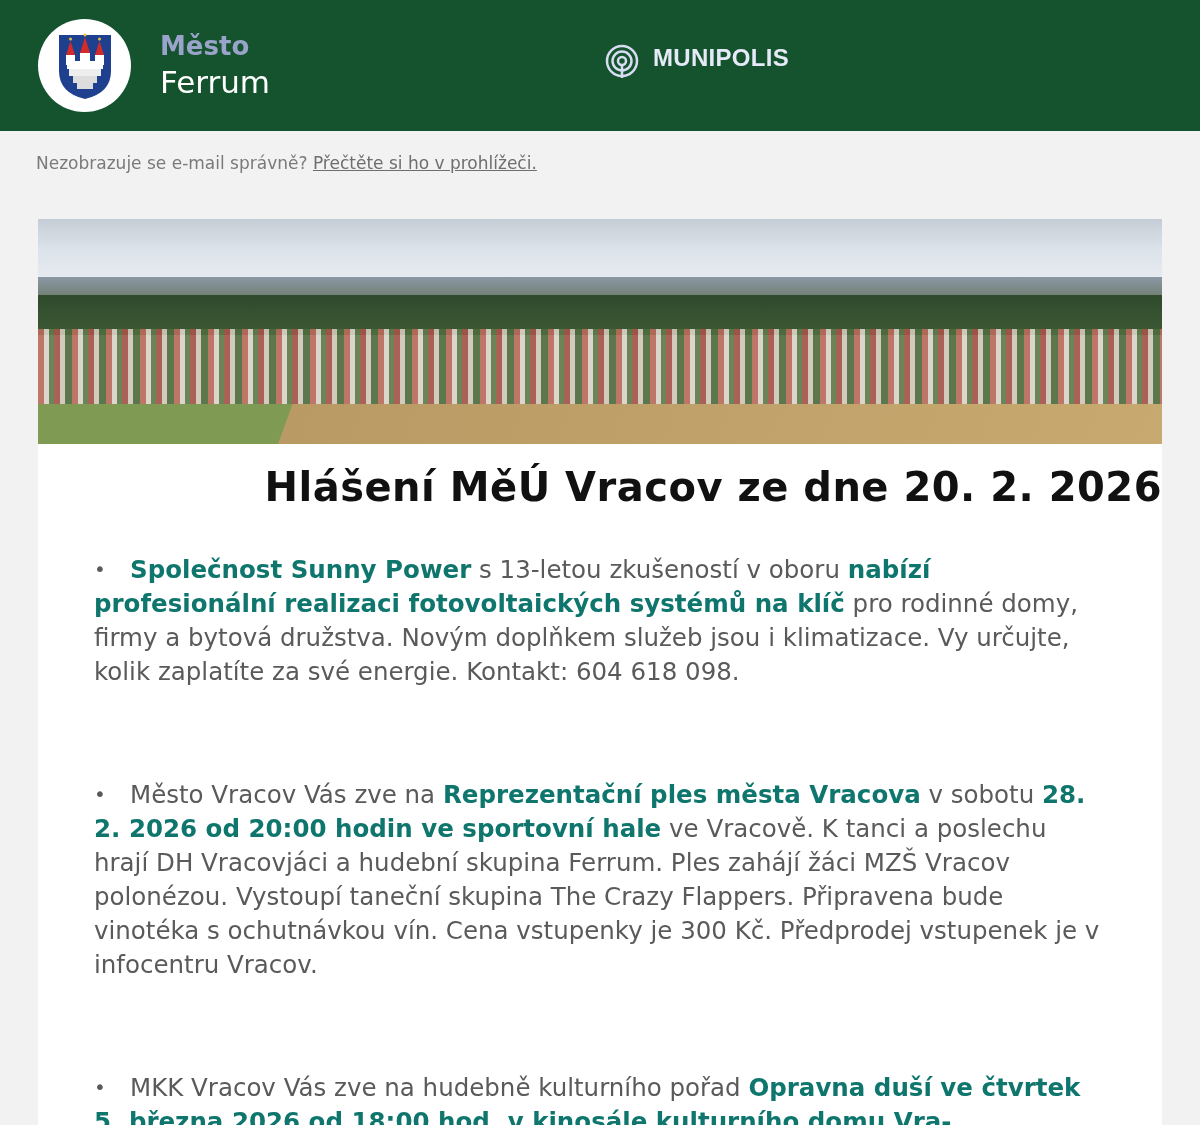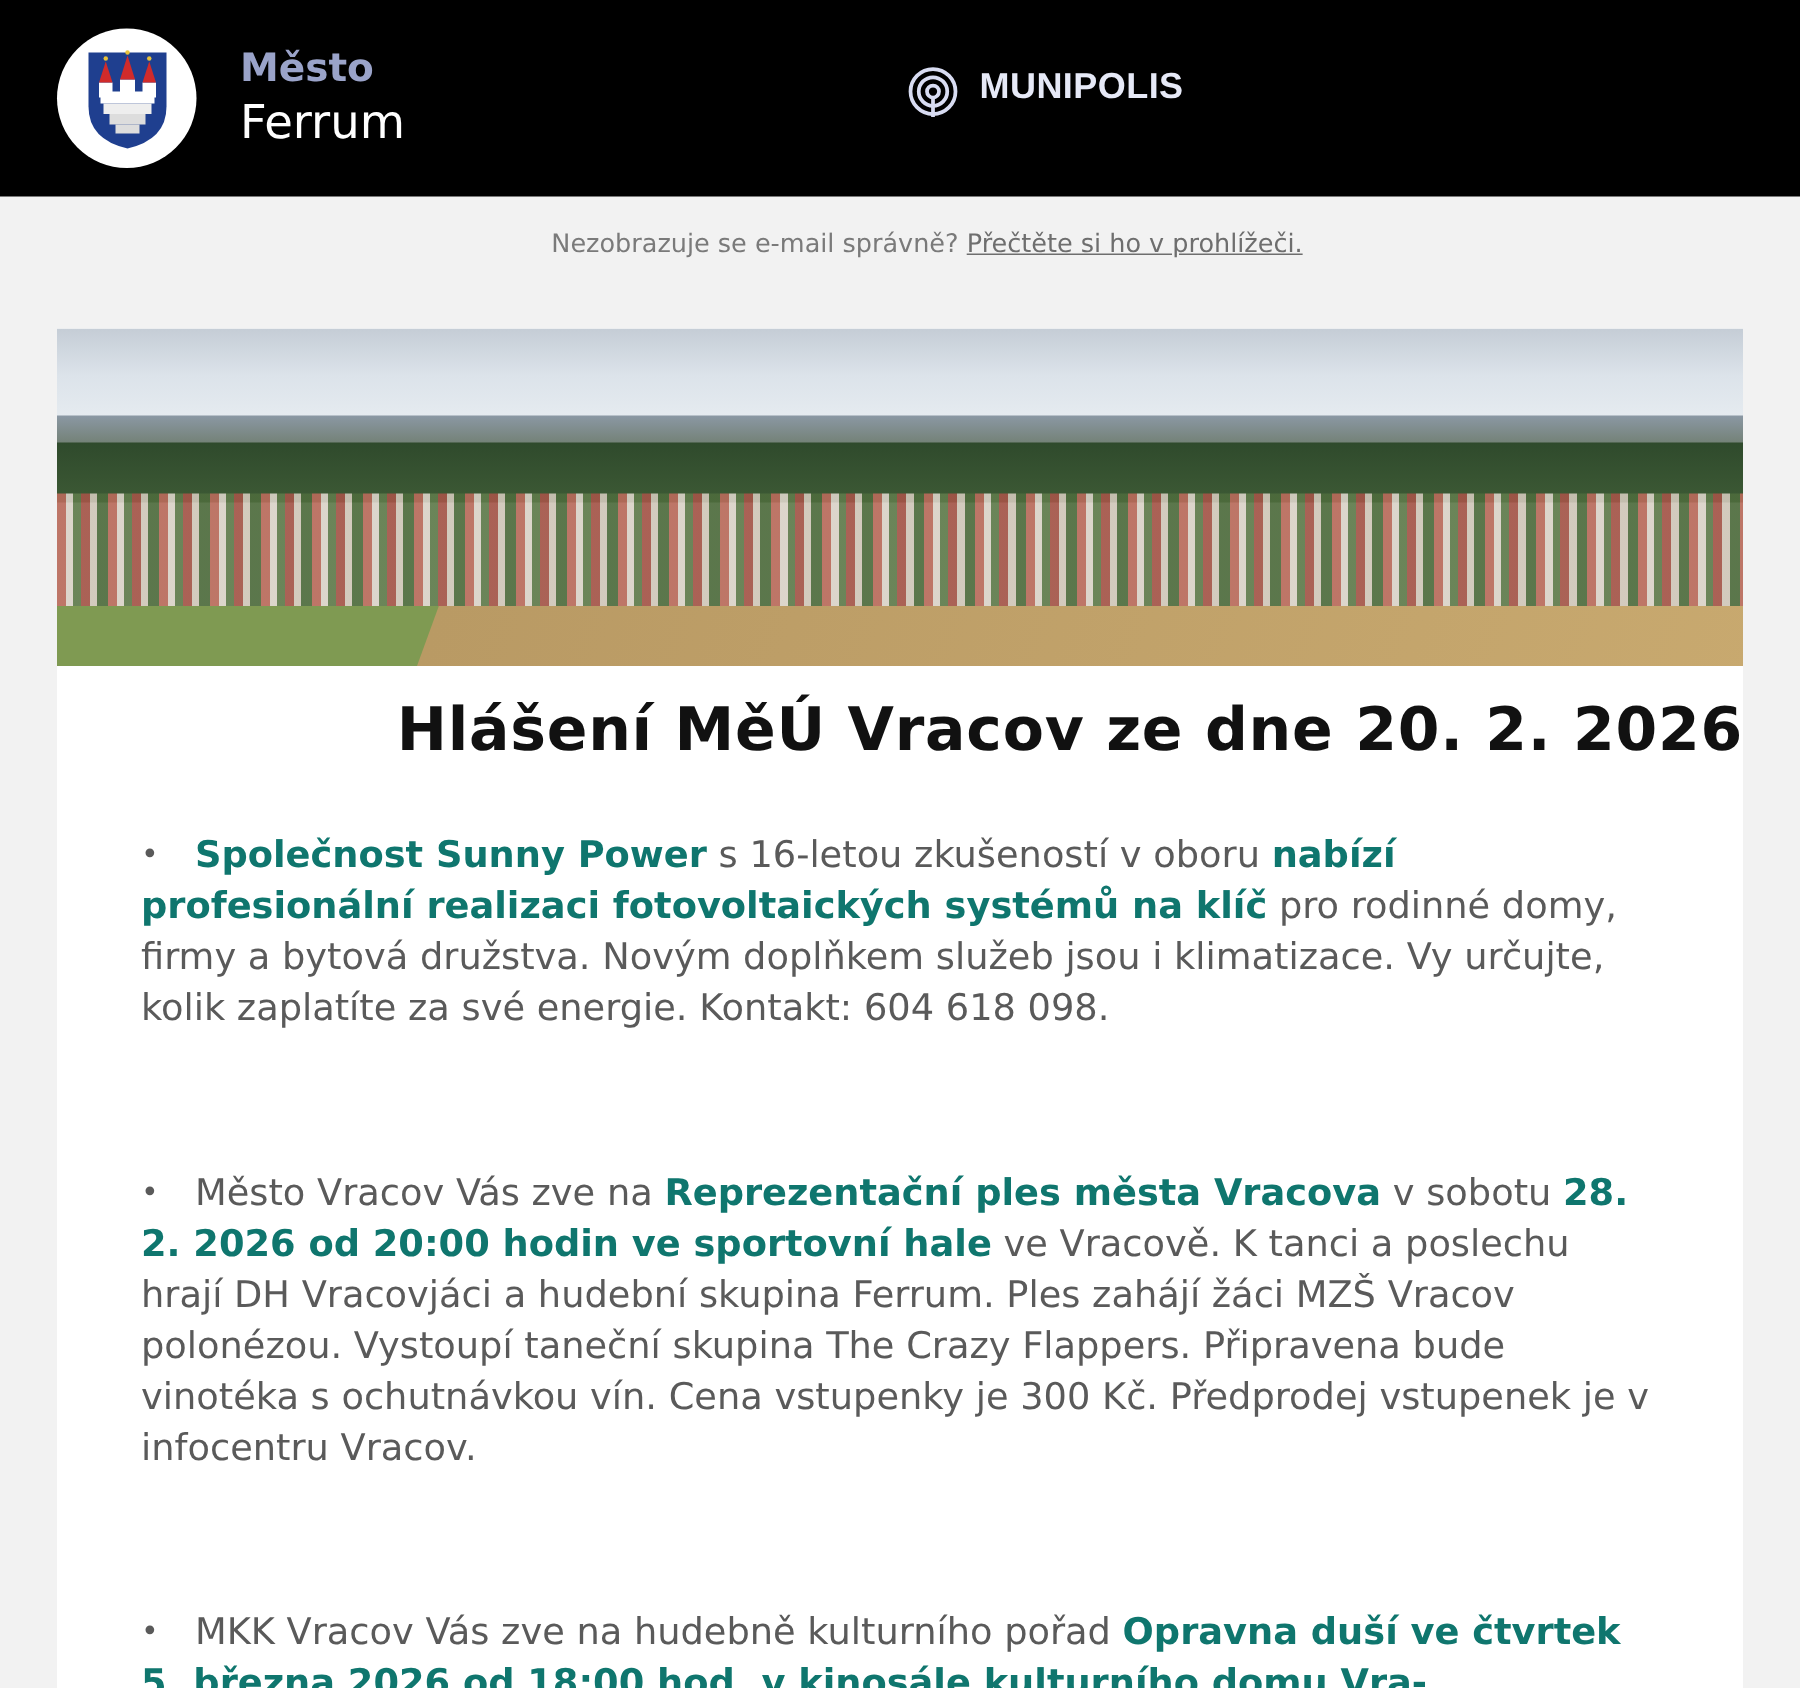--- a/index.html
+++ b/index.html
@@ -1,29 +1,29 @@
 <!DOCTYPE html>
 <html><head>
 <meta charset="utf-8">
 <style>
   * { box-sizing: border-box; margin: 0; padding: 0; }
   html, body { width: 1200px; height: 1125px; overflow: hidden; }
   body { background: #f2f2f2; font-family: "DejaVu Sans", sans-serif; color: #555; }
 
-  .header { height: 131px; background: #000000; position: relative; }
+  .header { height: 131px; background: #14532d; position: relative; }
   .logo-circle { position: absolute; left: 38px; top: 19px; width: 93px; height: 93px; border-radius: 50%; background: #fff; display: flex; align-items: center; justify-content: center; }
   .brand { position: absolute; left: 160px; top: 30px; }
   .brand-top { font-size: 26px; font-weight: bold; color: #9aa3c9; line-height: 32px; }
   .brand-bottom { font-size: 31px; color: #fff; line-height: 40px; }
   .munipolis { position: absolute; left: 603px; top: 44px; display: flex; align-items: flex-start; gap: 12px; color: #e6e9f7; }
   .munipolis-text { font-family: "Liberation Sans", sans-serif; font-size: 24px; font-weight: bold; letter-spacing: 0.3px; }
   .more-btn { position: absolute; left: 866px; top: 27px; width: 296px; height: 75px; border-radius: 38px; background: #1e9de6; display: flex; align-items: center; padding-left: 30px; gap: 18px; color: #fff; cursor: pointer; }
   .more-btn-label { font-size: 27px; font-weight: bold; letter-spacing: 0.5px; }
 
-  .notice { text-align: center; font-size: 17px; color: #7a7a7a; padding-top: 153px; position: absolute; top: 0; left: 0; width: 1200px; padding-left: 36px; }
+  .notice { text-align: left; font-size: 17px; color: #7a7a7a; padding-top: 153px; position: absolute; top: 0; left: 0; width: 1200px; padding-left: 36px; }
   .notice a { color: #6e6e6e; text-decoration: underline; }
 
   .card { position: absolute; left: 38px; top: 219px; width: 1124px; height: 920px; background: #fff; }
   .hero { width: 1124px; height: 225px; position: relative; overflow: hidden; }
   .sky { position: absolute; left: 0; top: 0; width: 100%; height: 70px; background: linear-gradient(180deg, #c5cdd6 0%, #dce3ea 45%, #e9eef2 100%); }
   .hills { position: absolute; left: 0; top: 58px; width: 100%; height: 22px; background: linear-gradient(180deg, #8b98a4 0%, #6f7d6e 100%); }
   .forest { position: absolute; left: 0; top: 76px; width: 100%; height: 40px; background: linear-gradient(180deg, #2f4a2c 0%, #3d5a35 100%); }
   .town { position: absolute; left: 0; top: 110px; width: 100%; height: 80px; background:
     repeating-linear-gradient(90deg, #b86a5a 0 6px, #d9d2c7 6px 11px, #5e7a4a 11px 16px, #a35447 16px 22px, #cfc6b8 22px 27px, #4d6b3c 27px 34px);
     opacity: 0.92; }
@@ -83,17 +83,17 @@
   <div class="hero">
     <div class="sky"></div>
     <div class="hills"></div>
     <div class="forest"></div>
     <div class="town"></div>
     <div class="field-left"></div>
     <div class="field-right"></div>
   </div>
   <h1 class="title">Hlášení MěÚ Vracov ze dne 20. 2. 2026</h1>
   <ul class="news-list" id="news-list">
-      <li class="news-item"><span class="bullet">•</span><b>Společnost Sunny Power</b><span> s 16-letou zkušeností v oboru </span><b>nabízí profesionální realizaci fotovoltaických systémů na klíč</b><span> pro rodinné domy, firmy a bytová družstva. Novým doplňkem služeb jsou i klimatizace. Vy určujte, kolik zaplatíte za své energie. Kontakt: 604 618 098.</span></li>
+      <li class="news-item"><span class="bullet">•</span><b>Společnost Sunny Power</b><span> s 13-letou zkušeností v oboru </span><b>nabízí profesionální realizaci fotovoltaických systémů na klíč</b><span> pro rodinné domy, firmy a bytová družstva. Novým doplňkem služeb jsou i klimatizace. Vy určujte, kolik zaplatíte za své energie. Kontakt: 604 618 098.</span></li>
       <li class="news-item"><span class="bullet">•</span><span>Město Vracov Vás zve na </span><b>Reprezentační ples města Vracova</b><span> v sobotu </span><b>28. 2. 2026 od 20:00 hodin ve sportovní hale</b><span> ve Vracově. K tanci a poslechu hrají DH Vracovjáci a hudební skupina Ferrum. Ples zahájí žáci MZŠ Vracov polonézou. Vystoupí taneční skupina The Crazy Flappers. Připravena bude vinotéka s ochutnávkou vín. Cena vstupenky je 300 Kč. Předprodej vstupenek je v infocentru Vracov.</span></li>
       <li class="news-item"><span class="bullet">•</span><span>MKK Vracov Vás zve na hudebně kulturního pořad </span><b>Opravna duší ve čtvrtek 5. března 2026 od 18:00 hod. v kinosále kulturního domu Vra-</b></li>
     </ul>
 </div>
 
 </body></html>

